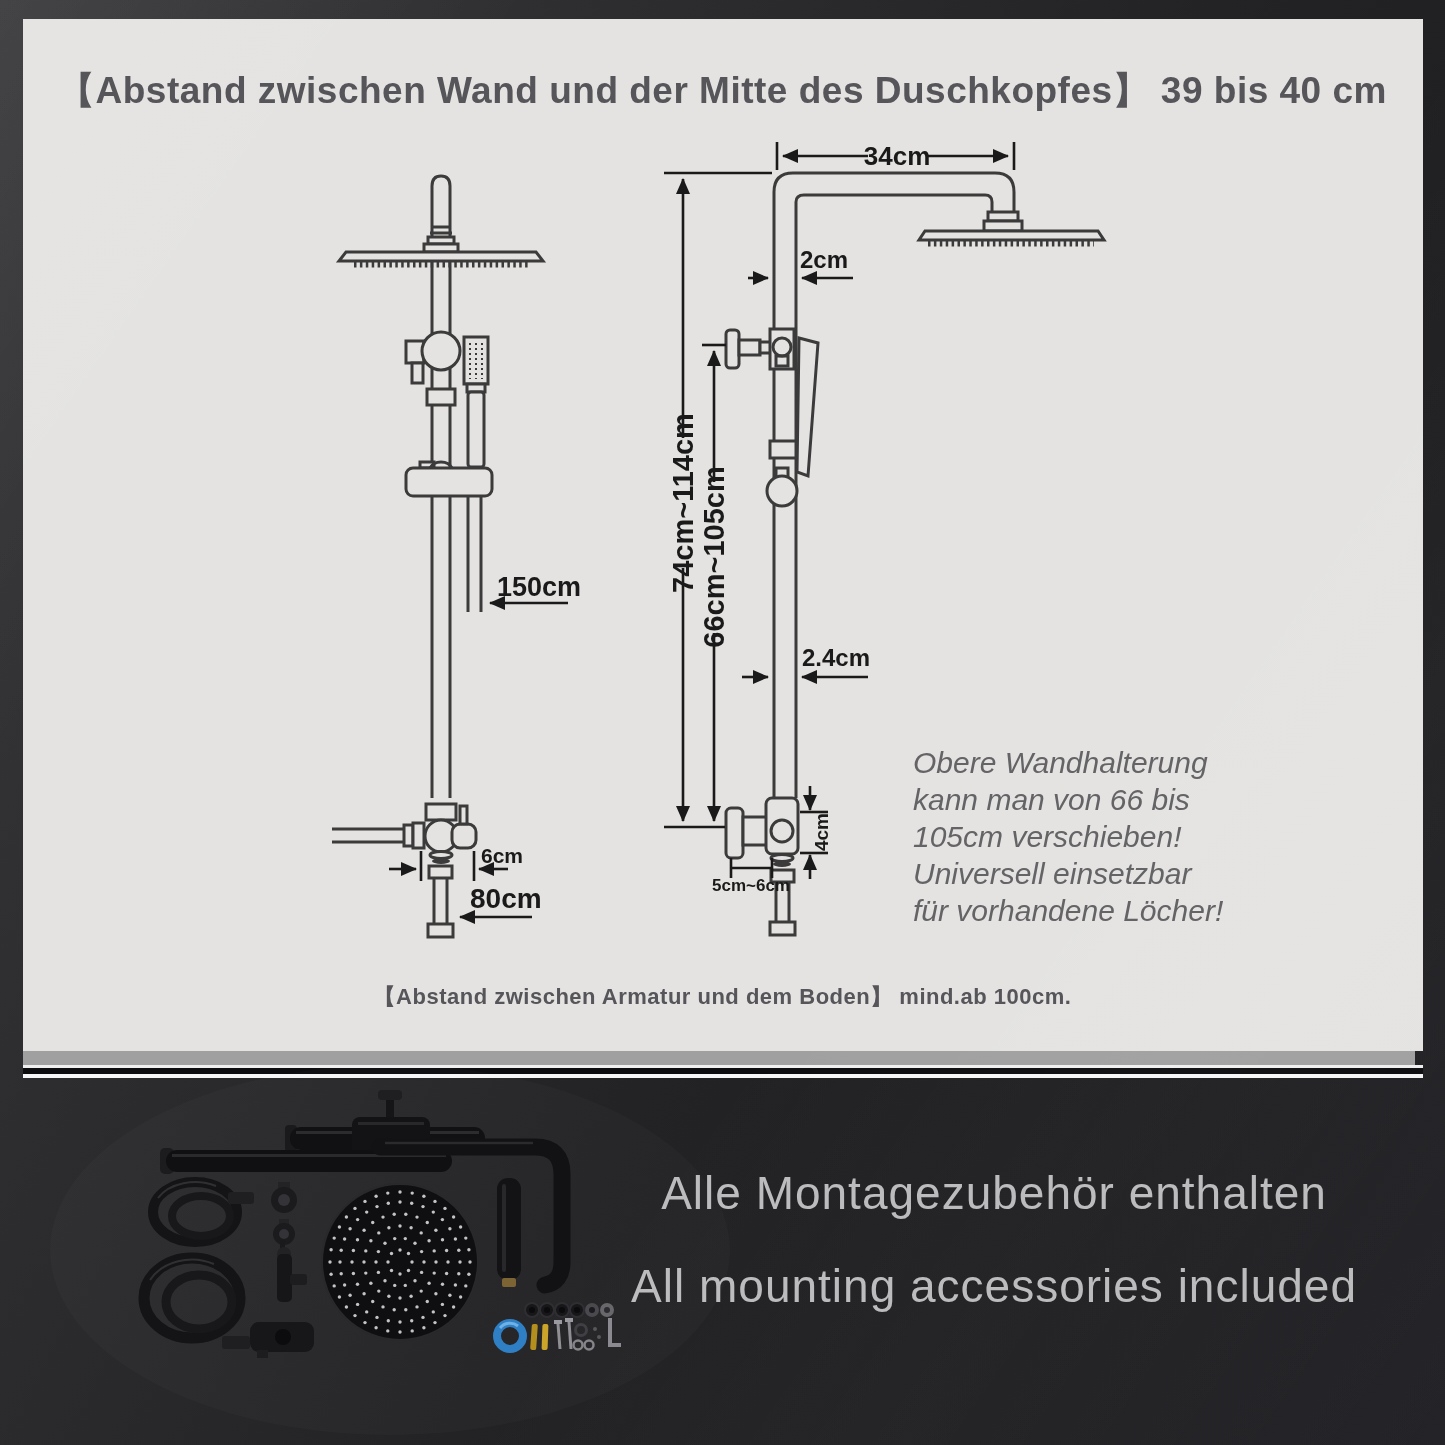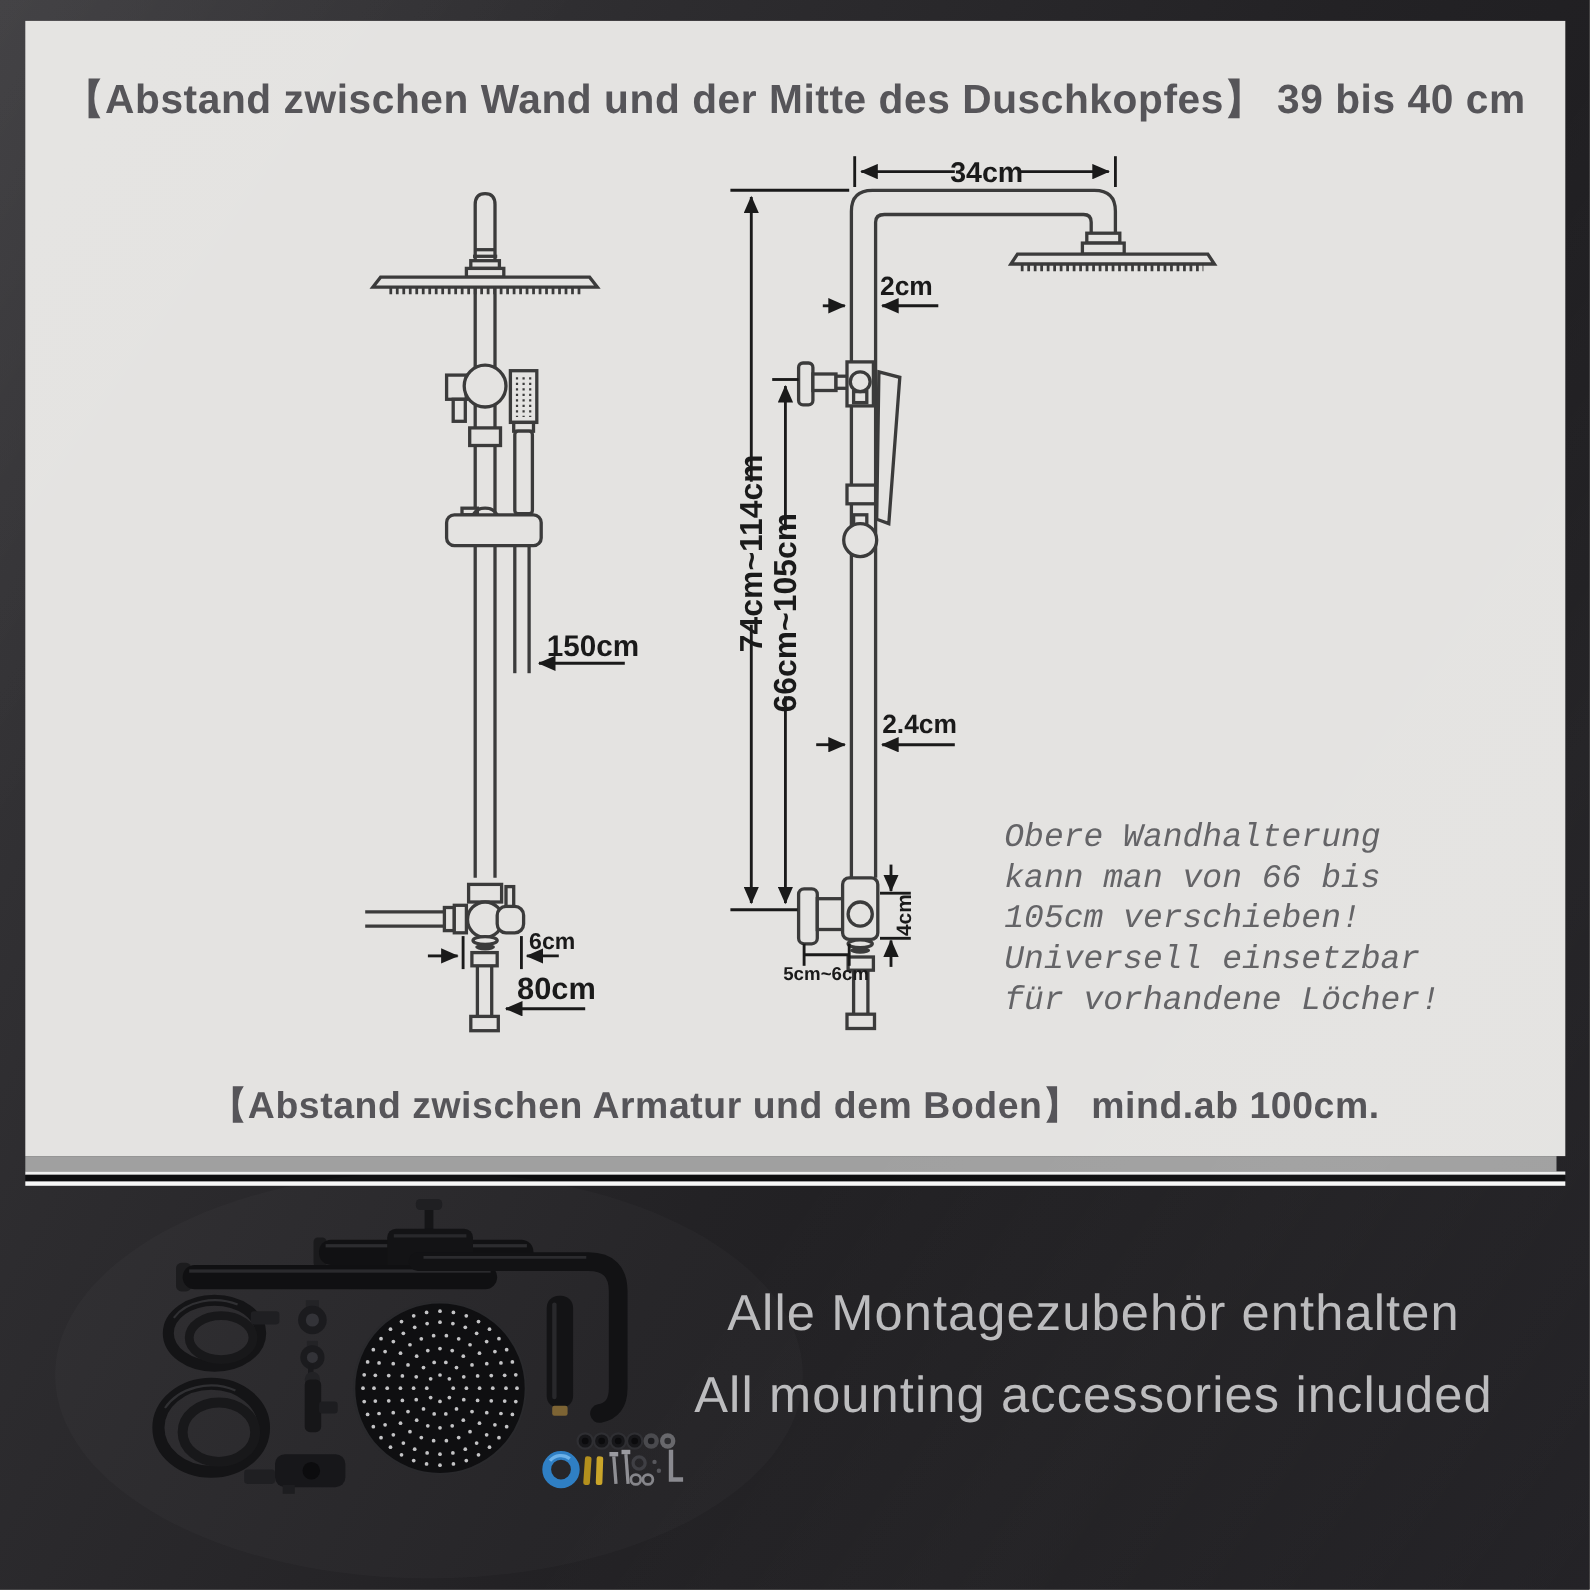--- a/index.html
+++ b/index.html
@@ -8,27 +8,27 @@
          background:linear-gradient(118deg,#3a393c 0%,#2d2c2f 28%,#232225 55%,#1e1d20 78%,#242327 100%);}
   .stage::after{content:"";position:absolute;inset:0;pointer-events:none;
          background:linear-gradient(125deg,rgba(255,255,255,0.05) 0%,rgba(255,255,255,0) 22%,rgba(255,255,255,0) 60%,rgba(255,255,255,0.03) 78%,rgba(255,255,255,0) 100%);}
   .panel{position:absolute;left:23px;top:19px;width:1400px;height:1032px;background:#e4e3e1;}
   .band-gray{position:absolute;left:23px;top:1051px;width:1392px;height:14px;background:#a0a0a0;}
   .band-white-thin{position:absolute;left:23px;top:1065px;width:1400px;height:3px;background:#efefef;}
   .band-black{position:absolute;left:23px;top:1068px;width:1400px;height:6px;background:#0d0d0f;}
   .band-white{position:absolute;left:23px;top:1074px;width:1400px;height:4px;background:#f7f7f7;}
   .title{position:absolute;left:0;width:1445px;text-align:center;font-weight:bold;color:#565559;letter-spacing:0.5px;z-index:3;}
   .title-top{top:66px;font-size:37px;}
-  .title-bottom{top:982px;font-size:34px;}
+  .title-bottom{top:982px;font-size:22px;}
   .note{position:absolute;left:913px;top:744px;font-size:30px;font-style:italic;color:#646467;
-        line-height:37px;white-space:pre-line;z-index:3;font-family:Liberation Mono, monospace;}
+        line-height:37px;white-space:pre-line;z-index:3;}
   .art{position:absolute;left:0;top:0;z-index:2;}
   .footer{position:absolute;right:88px;top:1166px;text-align:right;z-index:3;color:#bcbcbe;}
   .footer .line-de{font-size:46px;letter-spacing:1px;text-align:center;}
-  .footer .line-en{font-size:46px;letter-spacing:1px;margin-top:21px;}
+  .footer .line-en{font-size:46px;letter-spacing:1px;margin-top:39px;}
   svg text{font-family:"Liberation Sans",sans-serif;font-weight:bold;fill:#1a1a1a;}
 </style>
 </head>
 <body>
 
 <div class="stage">
   <div class="panel"></div>
   <div class="band-gray"></div>
   <div class="band-white-thin"></div>
   <div class="band-black"></div>

